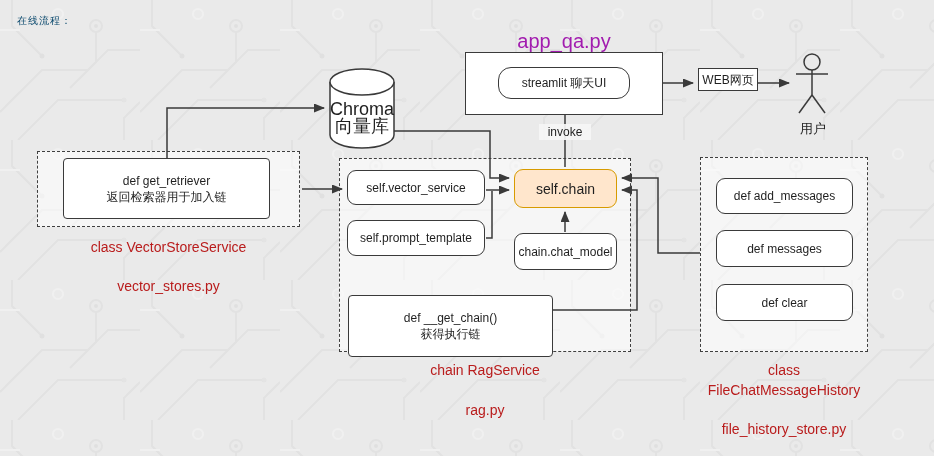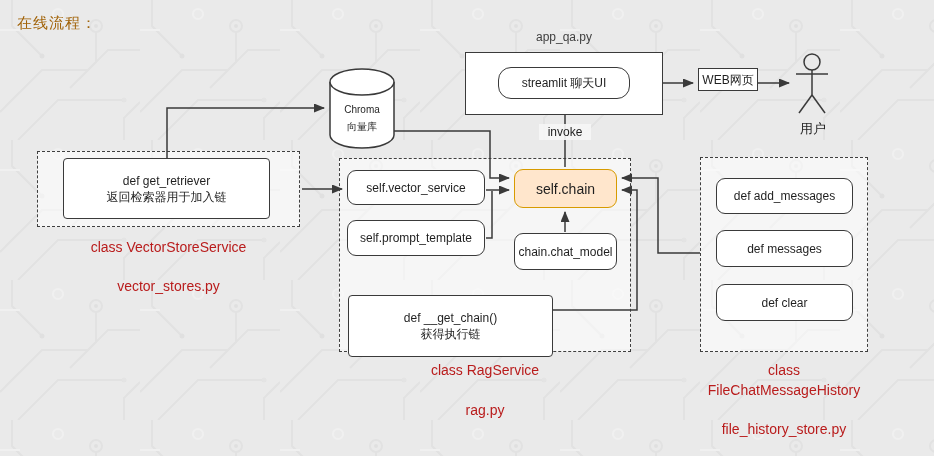--- a/index.html
+++ b/index.html
@@ -19,23 +19,23 @@
   .box{
     position:absolute;box-sizing:border-box;z-index:3;
     background:#ffffff;border:1px solid #3a3a3a;
     display:flex;flex-direction:column;align-items:center;justify-content:center;
     text-align:center;font-size:12px;line-height:16px;
   }
   .r8{border-radius:9px;}
   .r16{border-radius:4px;}
   .accent{background:#ffe6cc;border:1.5px solid #d79b00;border-radius:9px;font-size:14px;}
   .lbl{position:absolute;z-index:3;text-align:center;font-size:14px;color:#b91c1c;line-height:20px;}
-  .title{position:absolute;z-index:3;left:17px;top:14px;font-size:15px;color:#a16207;letter-spacing:1px;}
-  .node-title{position:absolute;z-index:3;font-size:12px;color:#404040;text-align:center;}
-  .cyl-text{position:absolute;z-index:3;left:330px;top:101px;width:64px;text-align:center;font-size:10px;line-height:17px;}
+  .title{position:absolute;z-index:3;left:17px;top:14px;font-size:10px;color:#0c4a6e;letter-spacing:1px;}
+  .node-title{position:absolute;z-index:3;font-size:20px;color:#a21caf;text-align:center;}
+  .cyl-text{position:absolute;z-index:3;left:330px;top:101px;width:64px;text-align:center;font-size:18px;line-height:17px;}
   .invoke{
     position:absolute;z-index:4;left:539px;top:124px;width:52px;text-align:center;
     font-size:12px;color:#1f1f1f;background:rgba(245,245,245,0.92);line-height:16px;
   }
   .user-lbl{position:absolute;z-index:3;left:788px;top:120px;width:50px;text-align:center;font-size:13px;}
 </style>
 </head>
 <body>
 
 <div class="canvas">
@@ -148,21 +148,21 @@
   <div class="box accent" style="left:514px;top:169px;width:103px;height:39px;">
     <span>self.chain</span>
   </div>
   <div class="box r8" style="left:514px;top:233px;width:103px;height:37px;">
     <span>chain.chat_model</span>
   </div>
   <div class="box r16" style="left:348px;top:279px;width:205px;height:62px;margin-top:16px;">
     <div>def __get_chain()</div>
     <div>获得执行链</div>
   </div>
-  <div class="lbl" style="left:339px;top:360px;width:292px;">class RagService</div>
+  <div class="lbl" style="left:339px;top:360px;width:292px;">chain RagService</div>
   <div class="lbl" style="left:339px;top:400px;width:292px;">rag.py</div>
 
   <div class="box r8" style="left:716px;top:178px;width:137px;height:36px;">
     <span>def add_messages</span>
   </div>
   <div class="box r8" style="left:716px;top:230px;width:137px;height:37px;">
     <span>def messages</span>
   </div>
   <div class="box r8" style="left:716px;top:284px;width:137px;height:37px;">
     <span>def clear</span>

